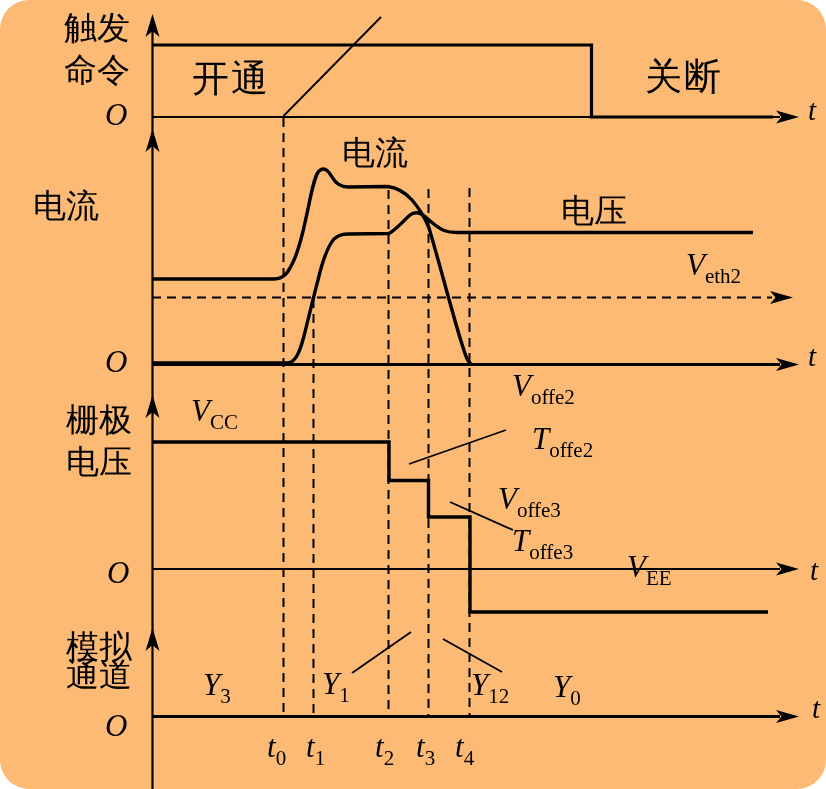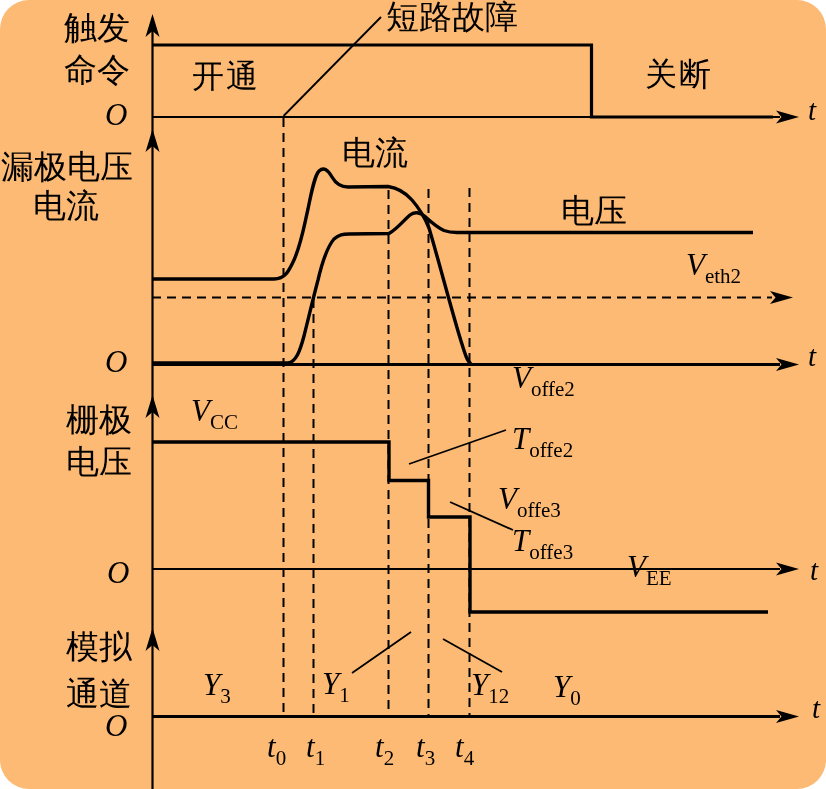--- a/index.html
+++ b/index.html
@@ -8,21 +8,21 @@
     width:826px;height:789px;
     background:#fdba74;
     overflow:hidden;
     font-family:"Liberation Serif","DejaVu Serif",serif;
     color:#000;
     border-radius:29px;
   }
   .fig svg{position:absolute;left:0;top:0;}
   .t{position:absolute;white-space:nowrap;line-height:1.05;}
   .cjk{font-size:33px;}
-  .cjk-big{font-size:32px;letter-spacing:2px;}
+  .cjk-big{font-size:37px;letter-spacing:2px;}
   .math{font-size:31px;font-style:italic;}
   .math .sub{font-size:21px;font-style:normal;position:relative;top:8px;letter-spacing:0;}
   .taxis{font-size:29px;font-style:italic;}
   .origin{font-size:31px;font-style:italic;}
 </style>
 </head>
 <body>
 
 <div class="fig">
 
@@ -88,46 +88,44 @@
     <line x1="409" y1="464" x2="506" y2="430" stroke="#000" stroke-width="1.8"></line>
     <line x1="450" y1="502" x2="513" y2="530" stroke="#000" stroke-width="1.8"></line>
 
     <line x1="352" y1="673" x2="411" y2="632" stroke="#000" stroke-width="1.8"></line>
     <line x1="443" y1="639" x2="502" y2="672" stroke="#000" stroke-width="1.8"></line>
   </svg>
 
   <div class="t cjk" style="left:64px;top:11px">触发</div>
   <div class="t cjk" style="left:64px;top:53px">命令</div>
   <div class="t cjk-big" style="left:192px;top:60px">开通</div>
-  <div class="t cjk" style="left:386px;top:0px">短路故障</div>
   <div class="t cjk-big" style="left:645px;top:58px">关断</div>
   <div class="t origin" style="left:105px;top:99px">O</div>
   <div class="t taxis" style="left:808px;top:95px">t</div>
 
-  <div class="t cjk" style="left:1px;top:150px">漏极电压</div>
   <div class="t cjk" style="left:33px;top:189px">电流</div>
   <div class="t cjk" style="left:342px;top:136px">电流</div>
   <div class="t cjk" style="left:561px;top:194px">电压</div>
   <div class="t math" style="left:686px;top:249px"><span>V</span><span class="sub">eth2</span></div>
   <div class="t origin" style="left:105px;top:346px">O</div>
   <div class="t taxis" style="left:808px;top:341px">t</div>
 
   <div class="t cjk" style="left:66px;top:403px">栅极</div>
   <div class="t cjk" style="left:66px;top:445px">电压</div>
   <div class="t math" style="left:191px;top:395px"><span>V</span><span class="sub">CC</span></div>
-  <div class="t math" style="left:512px;top:362px"><span>V</span><span class="sub">offe2</span></div>
-  <div class="t math" style="left:512px;top:423px"><span>T</span><span class="sub">offe2</span></div>
+  <div class="t math" style="left:512px;top:370px"><span>V</span><span class="sub">offe2</span></div>
+  <div class="t math" style="left:532px;top:423px"><span>T</span><span class="sub">offe2</span></div>
   <div class="t math" style="left:498px;top:483px"><span>V</span><span class="sub">offe3</span></div>
   <div class="t math" style="left:512px;top:525px"><span>T</span><span class="sub">offe3</span></div>
   <div class="t math" style="left:627px;top:551px"><span>V</span><span class="sub">EE</span></div>
   <div class="t origin" style="left:107px;top:557px">O</div>
   <div class="t taxis" style="left:810px;top:555px">t</div>
 
   <div class="t cjk" style="left:66px;top:630px">模拟</div>
-  <div class="t cjk" style="left:66px;top:677px">通道</div>
+  <div class="t cjk" style="left:66px;top:658px">通道</div>
   <div class="t math" style="left:203px;top:669px"><span>Y</span><span class="sub">3</span></div>
   <div class="t math" style="left:322px;top:668px"><span>Y</span><span class="sub">1</span></div>
   <div class="t math" style="left:471px;top:669px"><span>Y</span><span class="sub">12</span></div>
   <div class="t math" style="left:553px;top:671px"><span>Y</span><span class="sub">0</span></div>
   <div class="t origin" style="left:105px;top:710px">O</div>
   <div class="t taxis" style="left:812px;top:693px">t</div>
 
   <div class="t math" style="left:267px;top:731px"><span>t</span><span class="sub">0</span></div>
   <div class="t math" style="left:306px;top:731px"><span>t</span><span class="sub">1</span></div>
   <div class="t math" style="left:375px;top:731px"><span>t</span><span class="sub">2</span></div>

